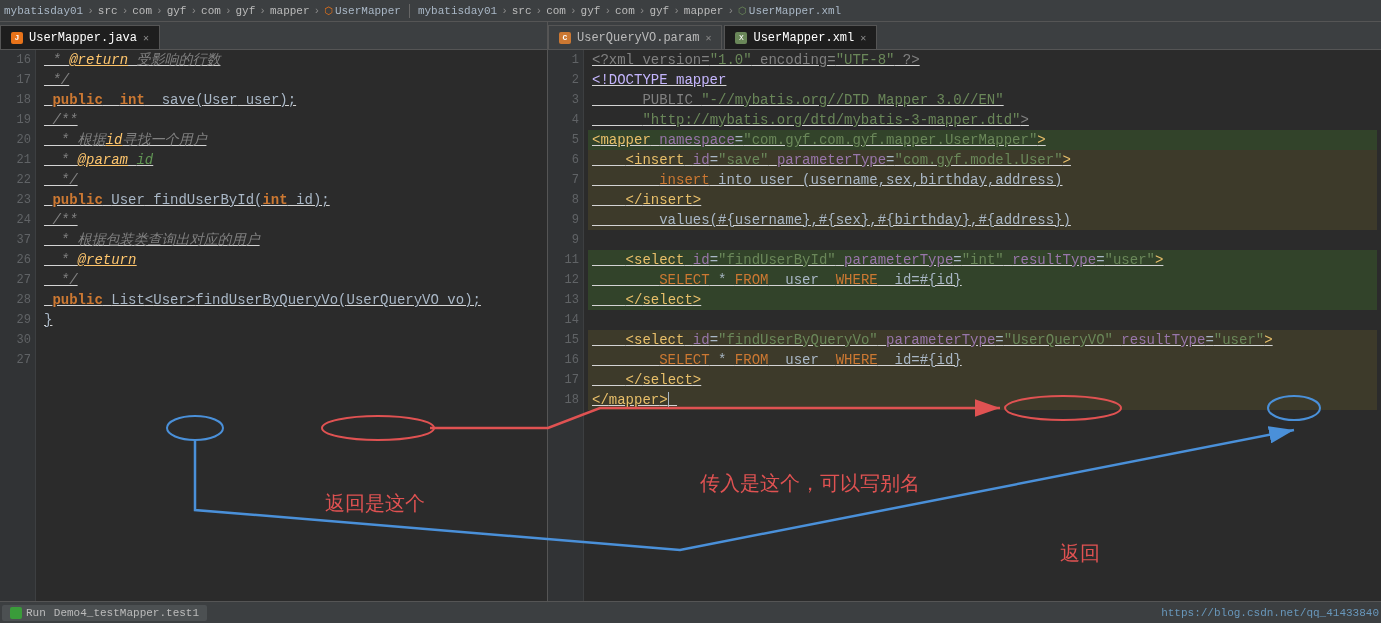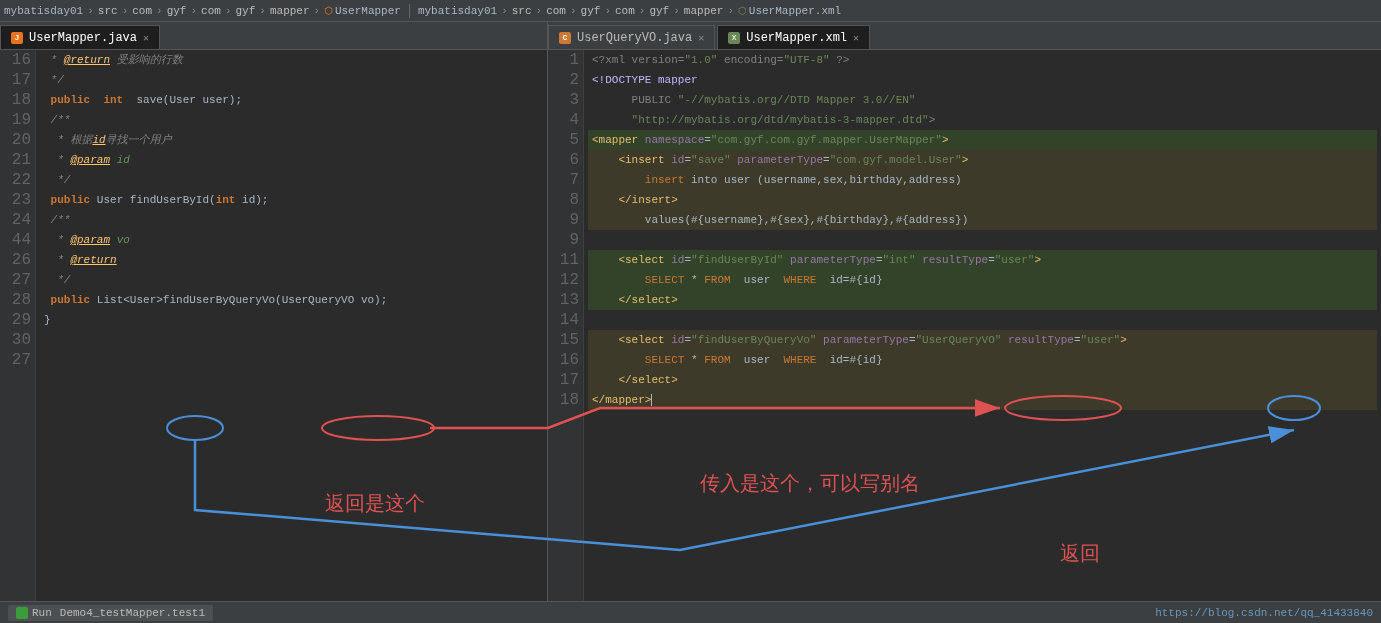--- a/index.html
+++ b/index.html
@@ -128,41 +128,42 @@
       height: 100%;
       overflow: hidden;
       background: #2b2b2b;
     }
     .line-numbers {
       width: 36px;
       background: #313335;
       padding: 0 4px;
       text-align: right;
       color: #606366;
-      font-size: 16px;
+      font-size: 12px;
       line-height: 20px;
       border-right: 1px solid #3d3f41;
       user-select: none;
       flex-shrink: 0;
     }
     .line-numbers div {
       height: 20px;
     }
     .code-lines {
       flex: 1;
       padding: 0 4px;
       overflow: hidden;
       position: relative;
     }
     .code-line {
       height: 20px;
       line-height: 20px;
       white-space: nowrap;
-      font-size: 11px;
+      font-size: 14px;
       padding-left: 4px;
+      text-decoration: underline;
     }
     .code-line.highlighted {
       background: #32432a;
     }
     .code-line.highlighted2 {
       background: #3d3a2a;
     }
 
     
     .kw { color: #cc7832; font-weight: bold; }
@@ -175,21 +176,21 @@
     .xml-val { color: #6a8759; }
     .xml-bracket { color: #e8bf6a; }
     .plain { color: #a9b7c6; }
 
     
     .status-bar {
       height: 22px;
       background: #3c3f41;
       display: flex;
       align-items: center;
-      padding: 0 8px;
+      padding: 0 2px;
       font-size: 11px;
       color: #bbb;
       border-top: 1px solid #555;
       justify-content: space-between;
       gap: 40px;
     }
     .run-tab {
       display: flex;
       align-items: center;
       gap: 4px;
@@ -277,21 +278,21 @@
       <div class="tab active">
         <span class="tab-icon-java">J</span>
         <span>UserMapper.java</span>
         <span class="close-btn">✕</span>
       </div>
     </div>
 
     <div style="display:flex;flex:1;align-items:flex-end;height:100%;">
       <div class="tab" style="background:#3c3f41;">
         <span class="tab-icon-c">C</span>
-        <span>UserQueryVO.java</span>
+        <span>UserQueryVO.param</span>
         <span class="close-btn">✕</span>
       </div>
       <div class="tab active">
         <span class="tab-icon-xml">X</span>
         <span>UserMapper.xml</span>
         <span class="close-btn">✕</span>
       </div>
     </div>
   </div>
 
@@ -302,21 +303,21 @@
         <div class="line-numbers">
           <div>16</div>
           <div>17</div>
           <div>18</div>
           <div>19</div>
           <div>20</div>
           <div>21</div>
           <div>22</div>
           <div>23</div>
           <div>24</div>
-          <div>44</div>
+          <div>37</div>
           <div>26</div>
           <div>27</div>
           <div>28</div>
           <div>29</div>
           <div>30</div>
           <div>27</div>
         </div>
         <div class="code-lines">
 
           <div class="code-line">
@@ -348,24 +349,24 @@
           </div>
 
           <div class="code-line">
             <span class="plain">&nbsp;</span><span class="kw">public</span><span class="plain"> </span><span class="type">User</span><span class="plain"> findUserById(</span><span class="kw">int</span><span class="plain"> id);</span>
           </div>
 
           <div class="code-line">
             <span class="comment">&nbsp;/**</span>
           </div>
 
-
-          <div class="code-line">
-            <span class="comment">&nbsp;&nbsp;* <span class="ann-ref">@param</span> <span style="color:#629755;font-style:italic;">vo</span></span>
-          </div>
+          <div class="code-line">
+            <span class="comment">&nbsp;&nbsp;* 根据包装类查询出对应的用户</span>
+          </div>
+
 
           <div class="code-line">
             <span class="comment">&nbsp;&nbsp;* <span class="ann-ref">@return</span></span>
           </div>
 
           <div class="code-line">
             <span class="comment">&nbsp;&nbsp;*/</span>
           </div>
 
           <div class="code-line">

